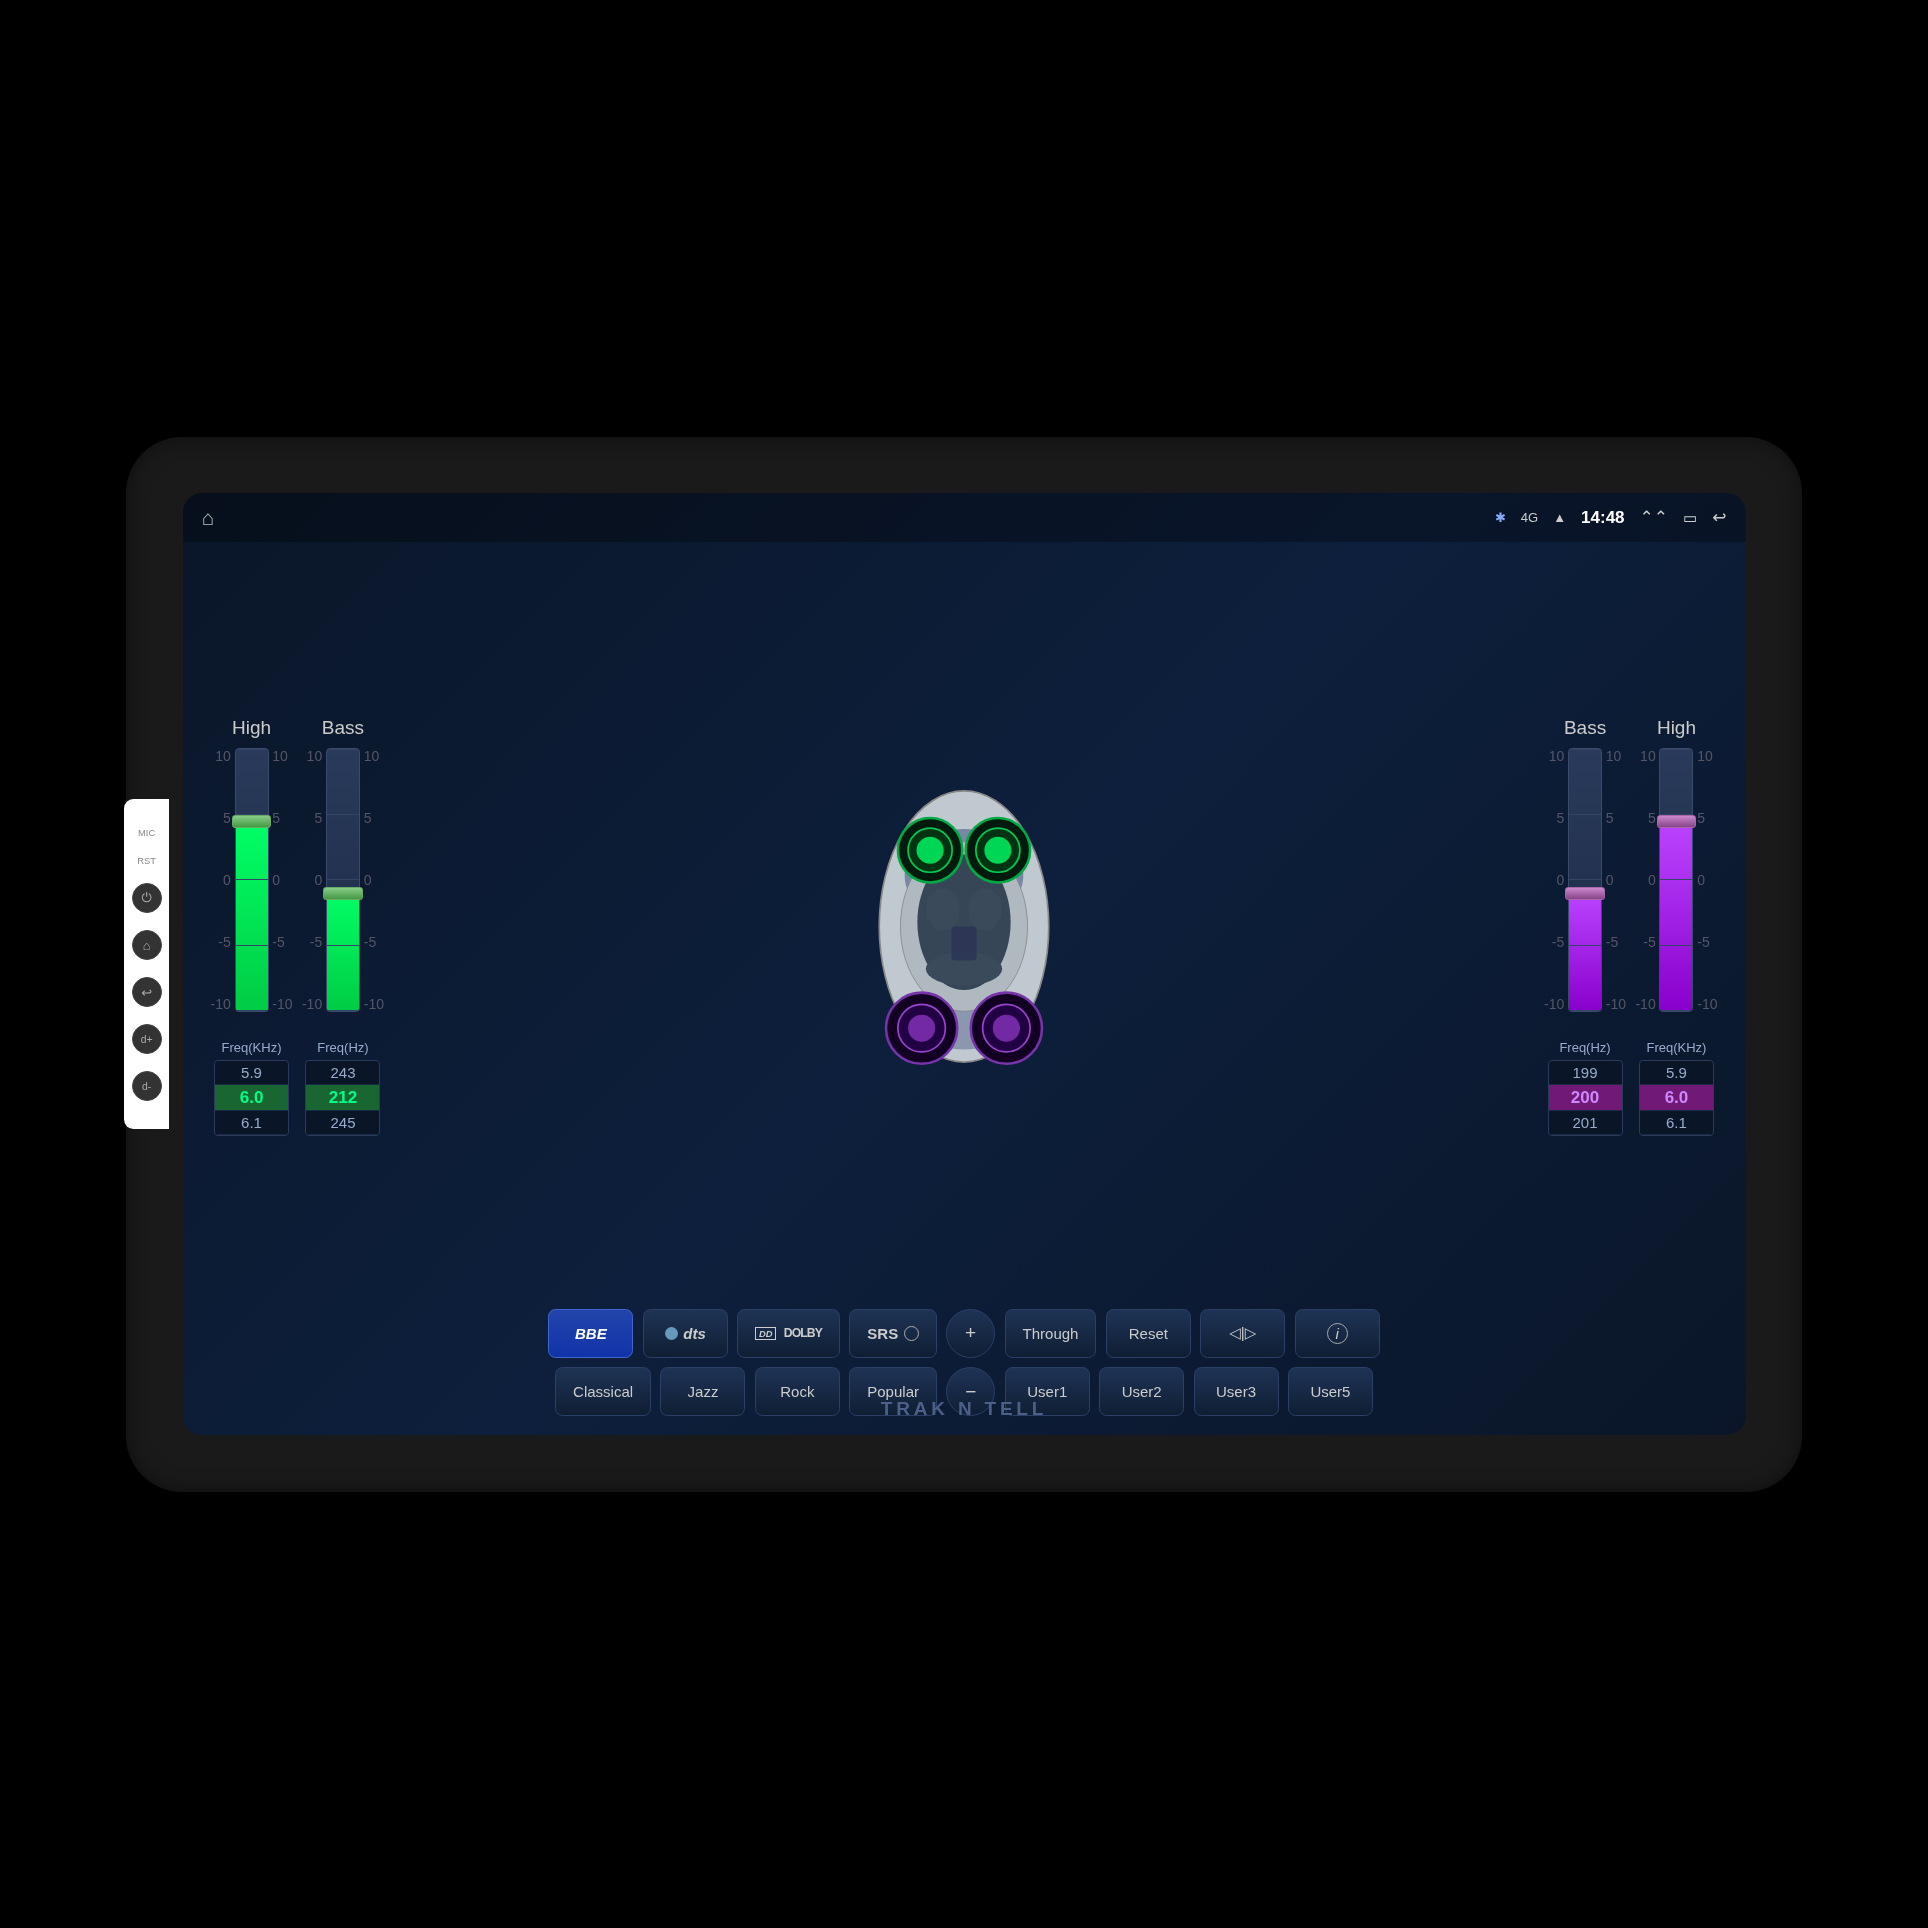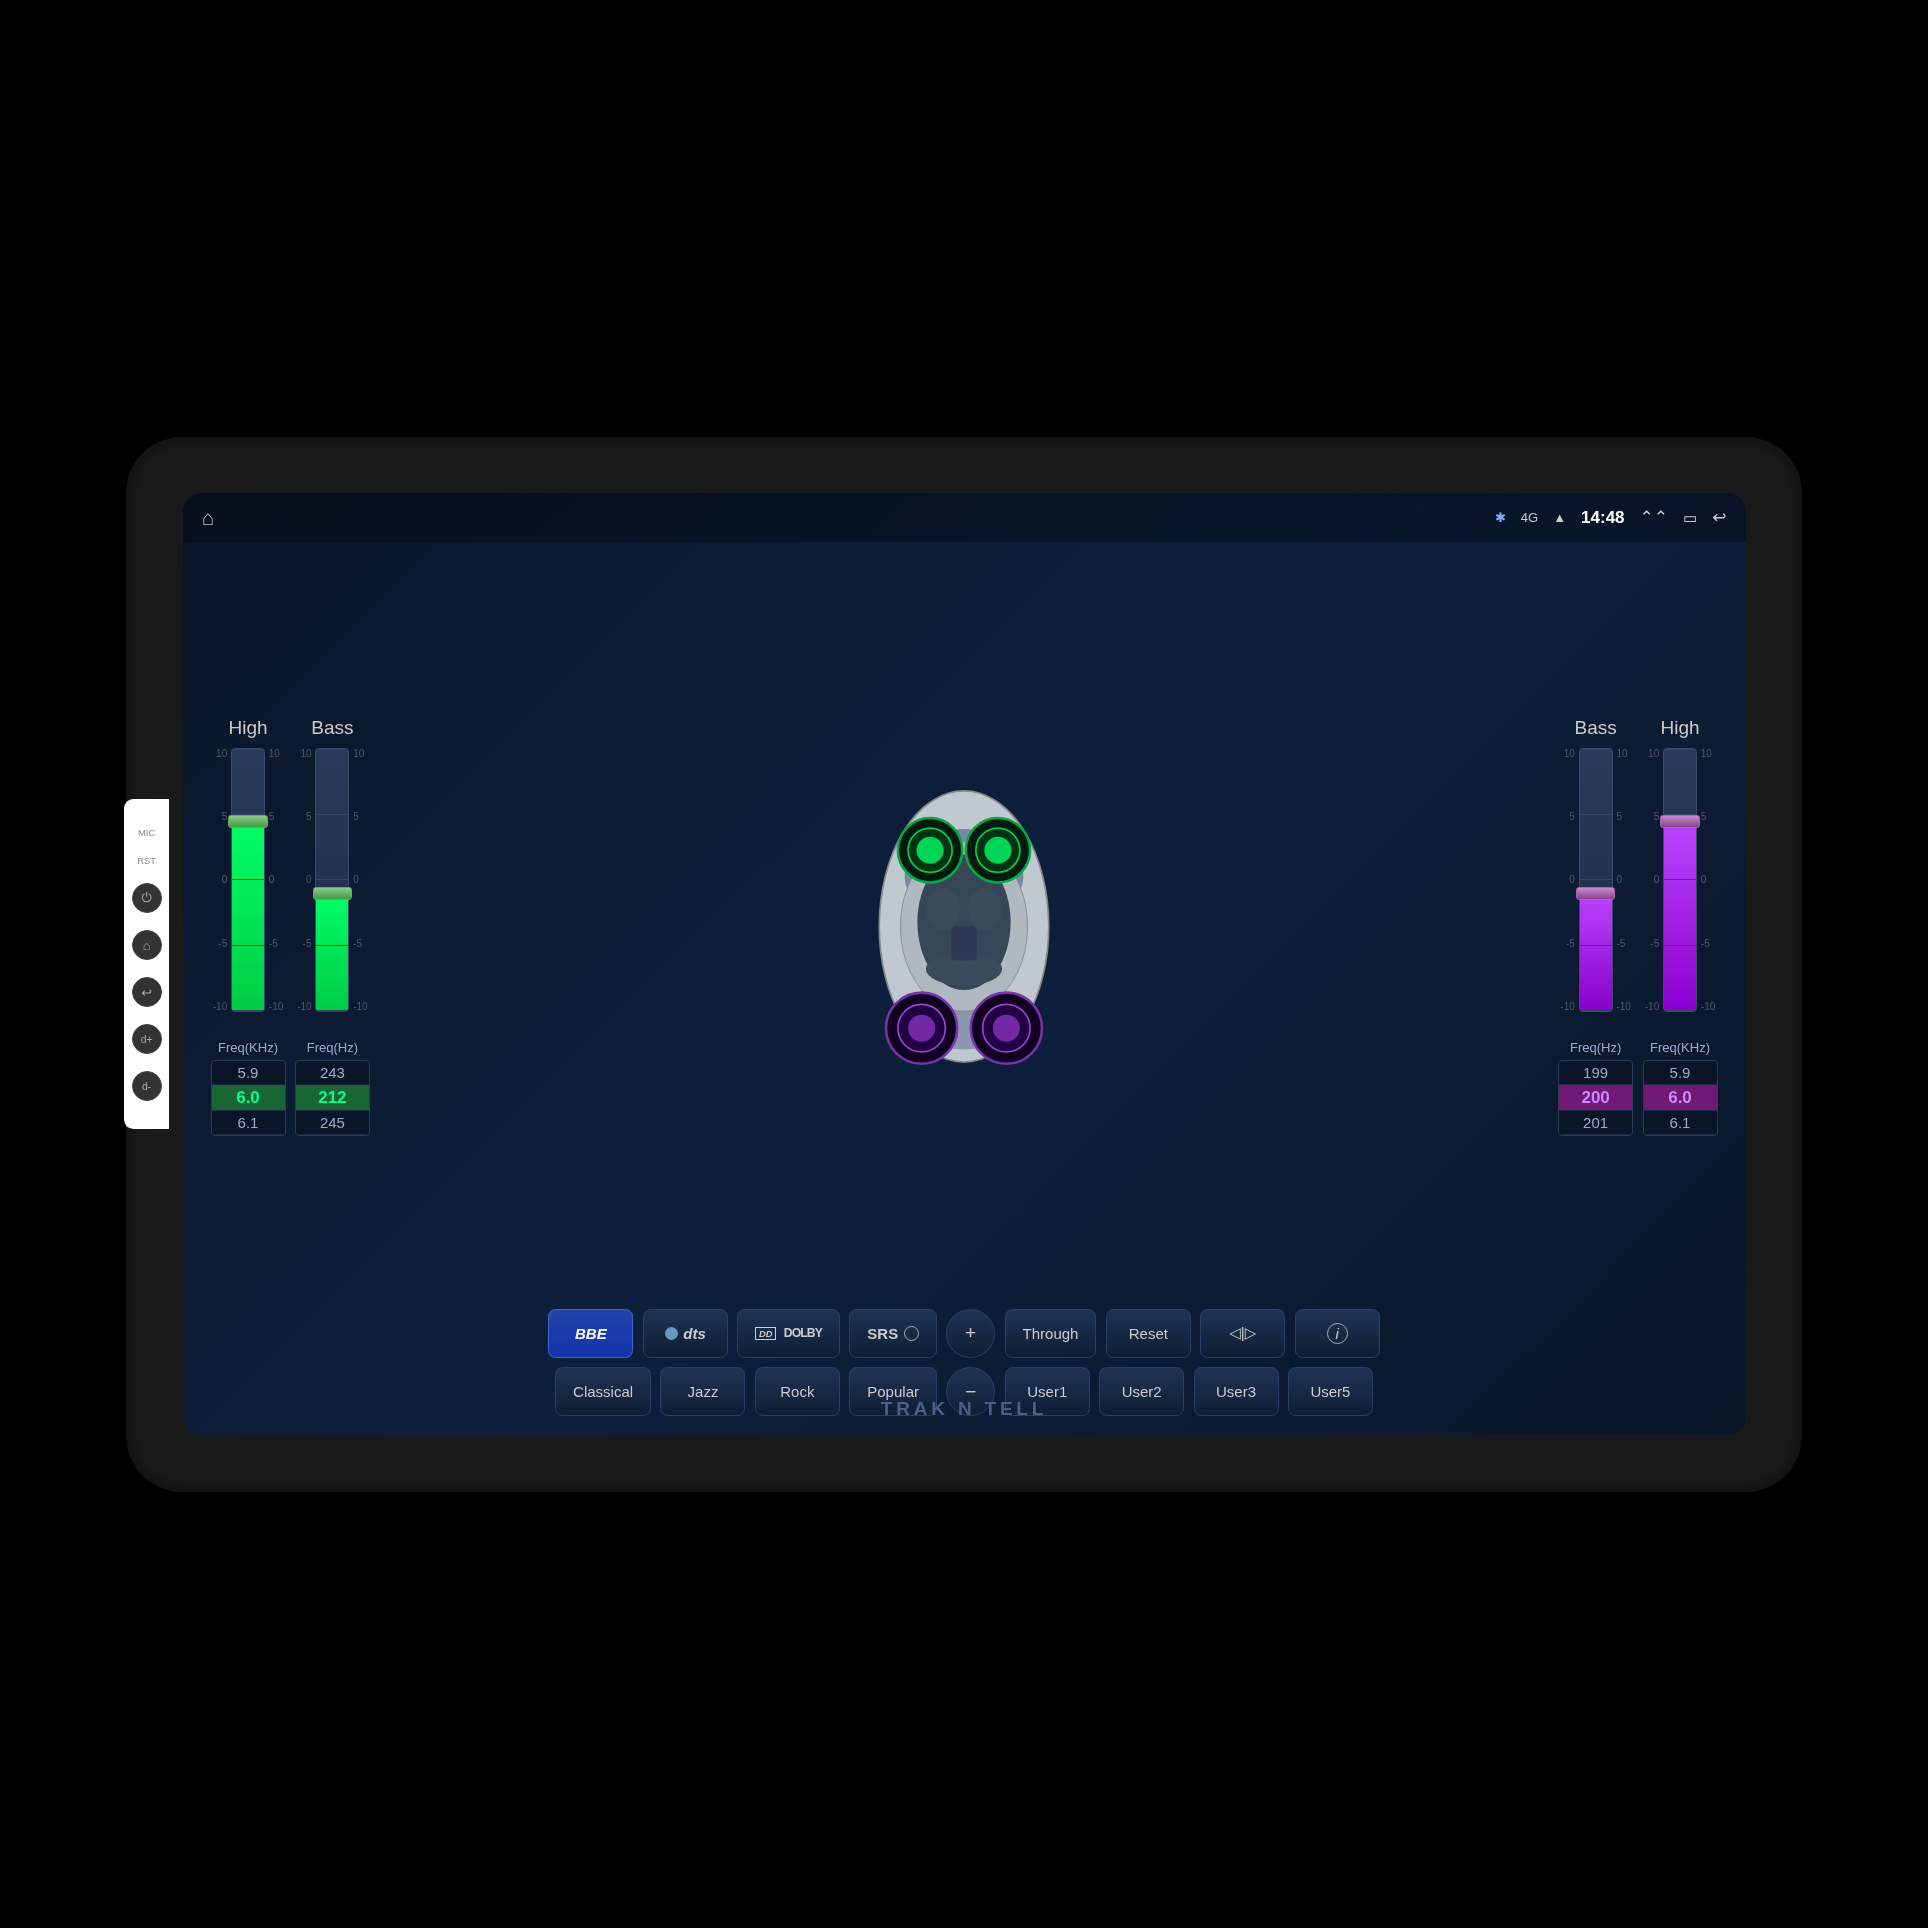--- a/index.html
+++ b/index.html
@@ -294,21 +294,21 @@
       align-items: center;
       gap: 3.8px;
     }
 
     .tick-col {
       display: flex;
       flex-direction: column;
       justify-content: space-between;
       height: 264px;
       color: #556;
-      font-size: 10px;
+      font-size: 14px;
     }
 
     .tick-col-right {
       text-align: left;
     }
 
     .tick-col-left {
       text-align: right;
     }
   </style>

